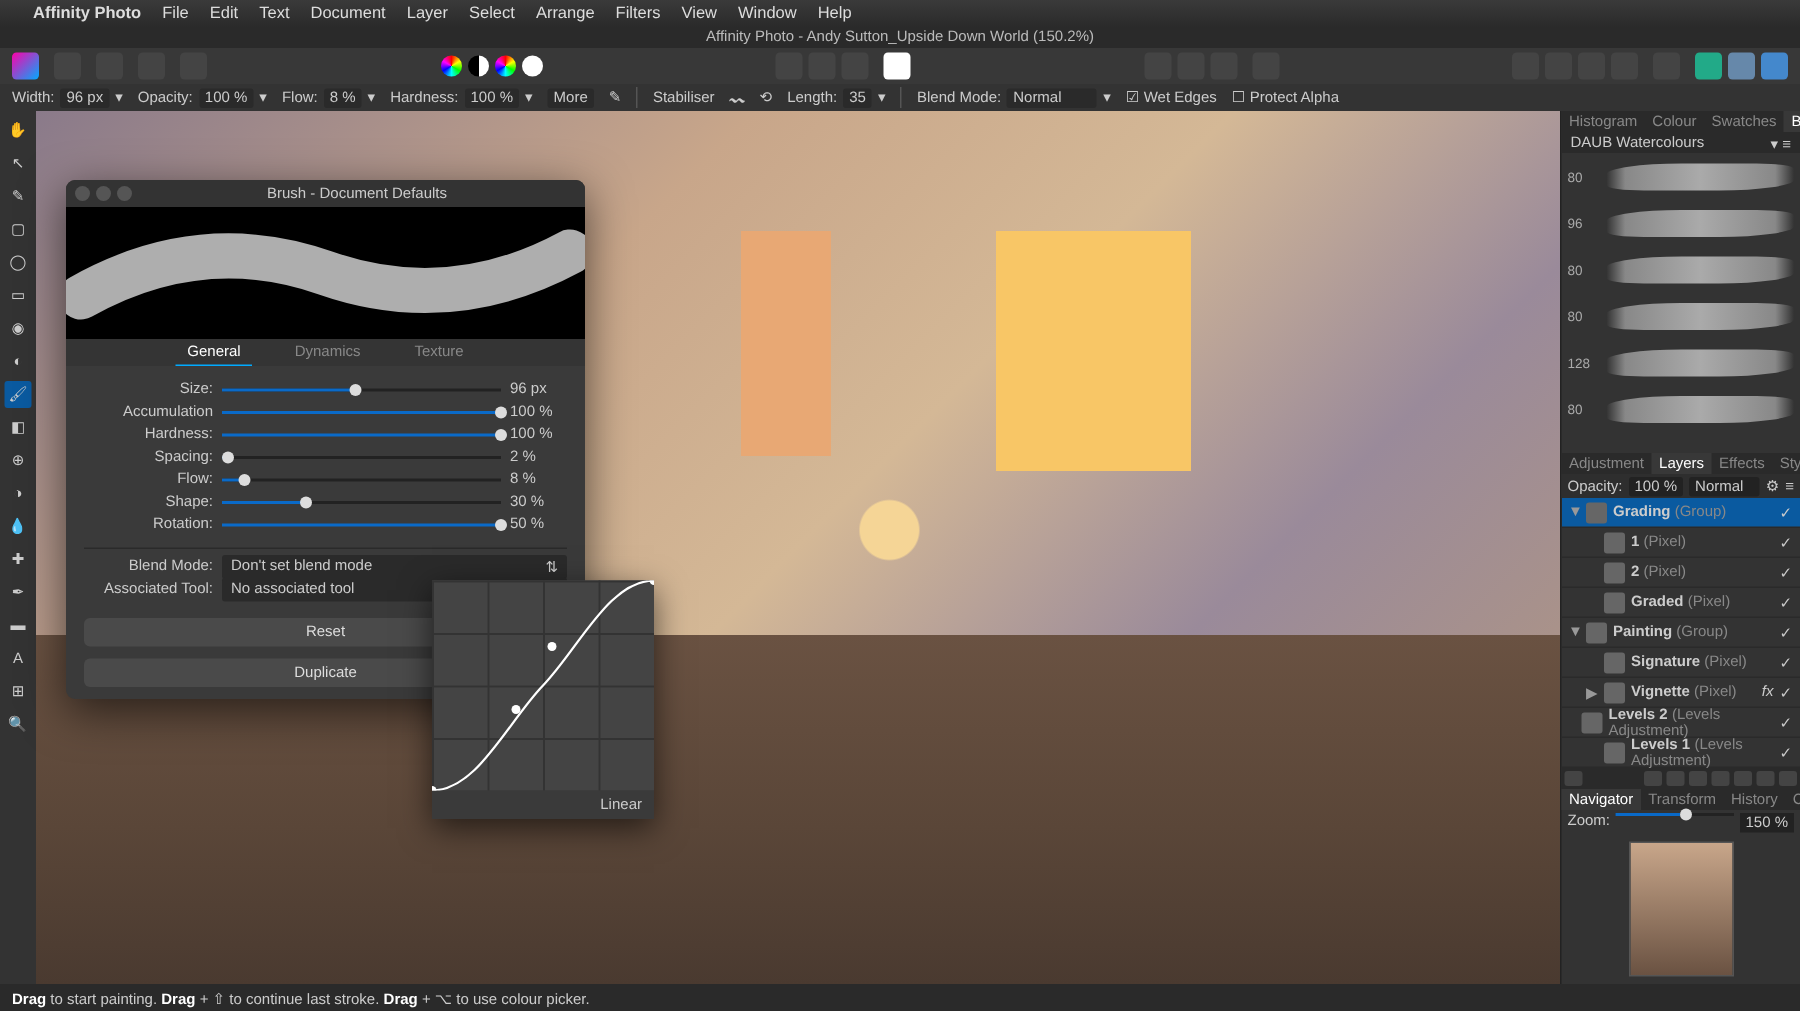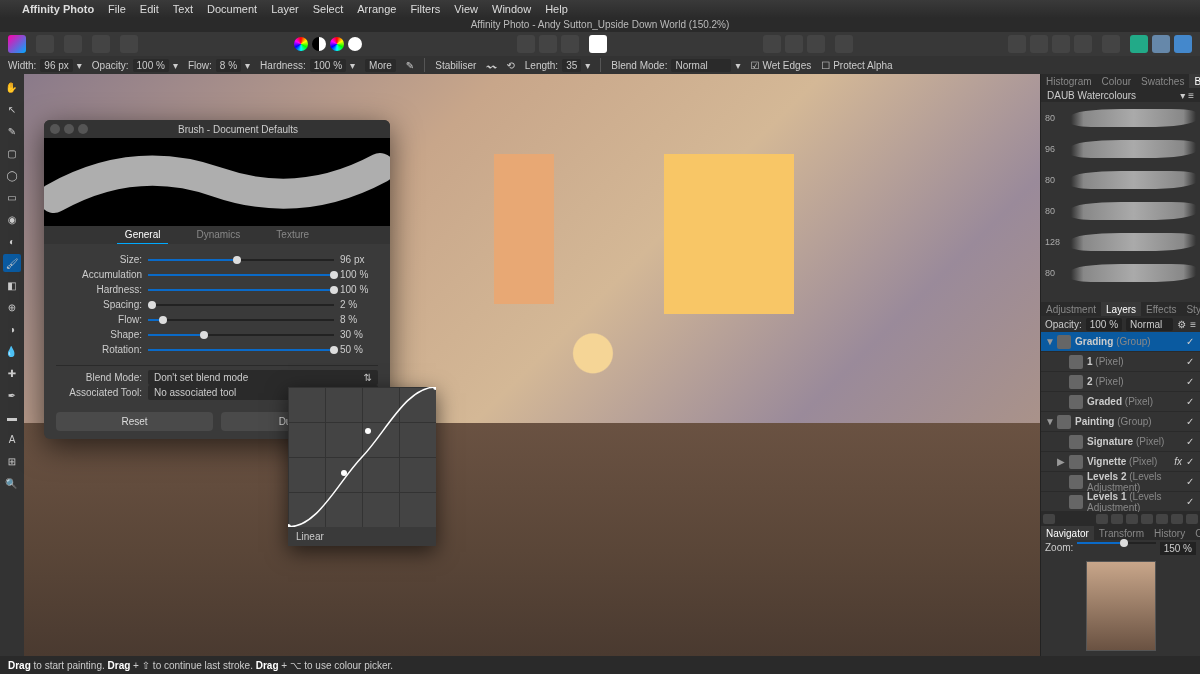--- a/index.html
+++ b/index.html
@@ -68,31 +68,31 @@
 .dlgtabs span.active { color:#fff; border-bottom:1px solid #0af; }
 .sliders { padding:8px 12px; }
 .srow { display:flex; align-items:center; height:15px; gap:6px; }
 .srow .lbl { width:86px; text-align:right; font-size:10px; }
 .srow .track { flex:1; height:2px; background:#222; position:relative; }
 .srow .track .fill { height:100%; background:#0a6ac8; }
 .srow .track .knob { position:absolute; top:-3px; width:8px; height:8px; background:#ddd; border-radius:50%; margin-left:-4px; }
 .srow .v { width:38px; font-size:10px; }
 .dlgsel { padding:4px 12px; }
 .dlgsel .srow .sel { flex:1; background:#2a2a2a; padding:2px 6px; border-radius:2px; font-size:10px; display:flex; justify-content:space-between; }
-.dlgbtns { display:flex; gap:8px; padding:8px 12px; }
+.dlgbtns { display:flex; gap:8px; padding:8px 12px;flex-direction:column; }
 .dlgbtns button { flex:1; background:#4a4a4a; border:none; border-radius:4px; padding:4px; color:#ddd; font-size:10px; }
 
 
 .curvepop { position:absolute; left:288px; top:387px; width:148px; background:#3a3a3a; box-shadow:0 6px 20px rgba(0,0,0,.6); z-index:11; }
 .curvegrid { width:148px; height:140px; background:#444; position:relative; }
 .curvegrid::before { content:""; position:absolute; inset:0; background:
  linear-gradient(#333 1px,transparent 1px) 0 0/100% 25%,
  linear-gradient(90deg,#333 1px,transparent 1px) 0 0/25% 100%; }
 .curvegrid svg { position:absolute; inset:0; width:100%; height:100%; }
-.curvelabel { padding:4px 8px; font-size:10px; }
+.curvelabel { padding:4px 8px; font-size:10px;text-align:right; }
 .profsec { padding:0 6px 6px; }
 .profsec .lbl { font-size:10px; padding:2px 0; }
 .profrow { display:flex; gap:2px; height:22px; }
 .profrow .p { flex:1; background:#000; position:relative; overflow:hidden; }
 .profrow .p::after { content:""; position:absolute; background:#fff; }
 .profrow .p1::after { inset:0; clip-path:polygon(0 100%,100% 0,100% 100%); }
 .profrow .p2::after { inset:0; clip-path:polygon(0 100%,50% 100%,100% 0,100% 100%); }
 .profrow .p3::after { inset:0; clip-path:polygon(0 100%,60% 80%,100% 0,100% 100%); }
 .profrow .p4::after { inset:0; clip-path:polygon(0 100%,30% 20%,100% 0,100% 100%); }
 .profrow .p5::after { inset:0; clip-path:polygon(0 100%,50% 0,100% 100%); }
@@ -327,21 +327,21 @@
             <span class="name"><b>Signature</b> <span class="type">(Pixel)</span></span>
             <span class="chk">✓</span>
           </div>
           <div class="layer" style="padding-left: 16px;">
             <span class="arrow">▶</span>
             <div class="thumb"></div>
             <span class="name"><b>Vignette</b> <span class="type">(Pixel)</span></span>
             <span style="font-style:italic">fx</span>
             <span class="chk">✓</span>
           </div>
-          <div class="layer" style="padding-left: 16px;">
+          <div class="layer" style="padding-left: 1px;">
             <span class="arrow"></span>
             <div class="thumb"></div>
             <span class="name"><b>Levels 2</b> <span class="type">(Levels Adjustment)</span></span>
             <span class="chk">✓</span>
           </div>
           <div class="layer" style="padding-left: 16px;">
             <span class="arrow"></span>
             <div class="thumb"></div>
             <span class="name"><b>Levels 1</b> <span class="type">(Levels Adjustment)</span></span>
             <span class="chk">✓</span>

